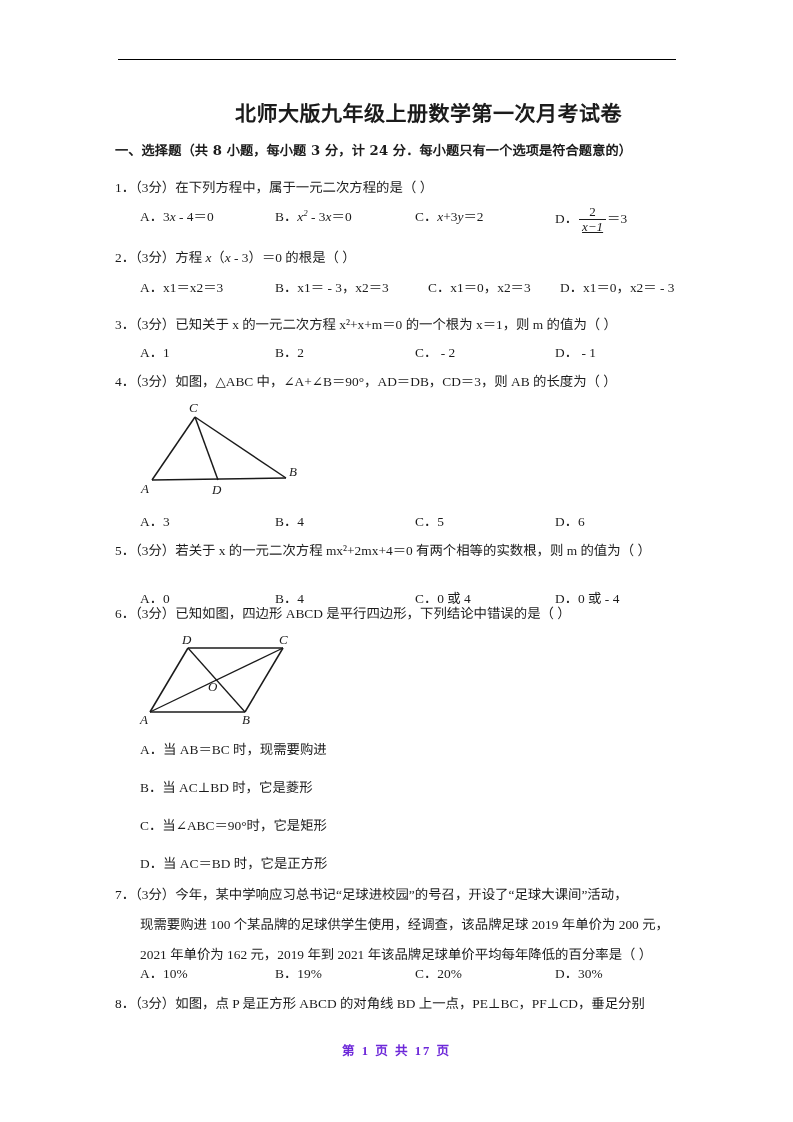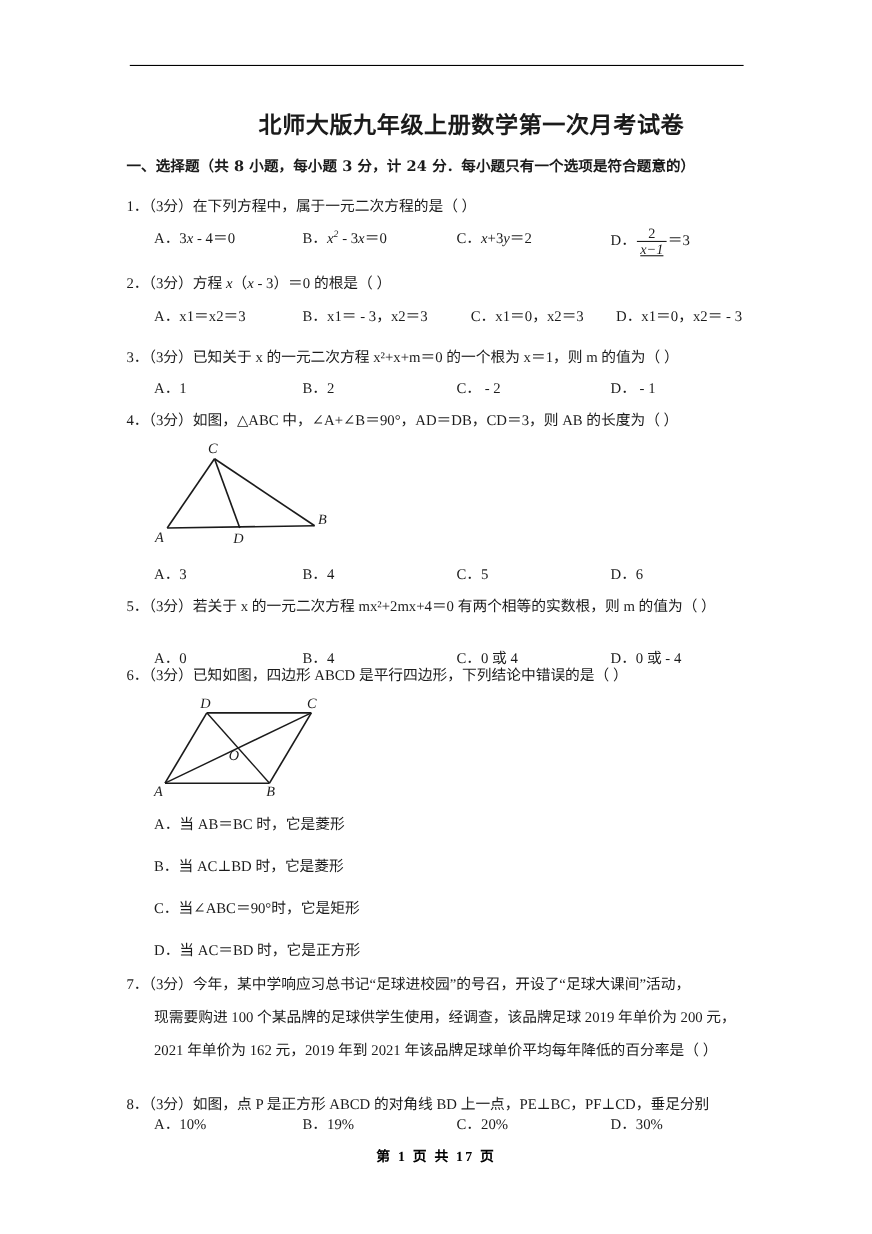--- a/index.html
+++ b/index.html
@@ -144,21 +144,21 @@
   
   .footer {
     position: absolute;
     left: 0;
     top: 1040px;
     width: 793px;
     text-align: center;
     font-size: 12.6px;
     font-weight: bold;
     letter-spacing: 2px;
-    color: #000000;
+    color: #6d28d9;
   }
 </style>
 </head>
 <body>
 
 <div class="page">
 
   <div class="top-rule"></div>
 
   <div class="doc-title">北师大版九年级上册数学第一次月考试卷</div>
@@ -245,31 +245,31 @@
       <line x1="12" y1="78" x2="145" y2="14" stroke="#1b1b1b" stroke-width="1.3"></line>
       <line x1="50" y1="14" x2="107" y2="78" stroke="#1b1b1b" stroke-width="1.3"></line>
       <text class="fig-label" x="44" y="10">D</text>
       <text class="fig-label" x="141" y="10">C</text>
       <text class="fig-label" x="2" y="90">A</text>
       <text class="fig-label" x="104" y="90">B</text>
       <text class="fig-label" x="70" y="57">O</text>
     </svg>
   </div>
 
-  <div class="opt-stack" style="top:738px;">A．当 AB＝BC 时，它是菱形</div>
+  <div class="opt-stack" style="top:738px;">A．当 AB＝BC 时，现需要购进</div>
   <div class="opt-stack" style="top:776px;">B．当 AC⊥BD 时，它是菱形</div>
   <div class="opt-stack" style="top:814px;">C．当∠ABC＝90°时，它是矩形</div>
   <div class="opt-stack" style="top:852px;">D．当 AC＝BD 时，它是正方形</div>
 
   <div class="q" style="top:885px;">
     <div class="q-line">7．（3分）今年，某中学响应习总书记“足球进校园”的号召，开设了“足球大课间”活动，</div>
     <div class="q-line q-cont" style="margin-top:9px;">现需要购进 100 个某品牌的足球供学生使用，经调查，该品牌足球 2019 年单价为 200 元，</div>
     <div class="q-line q-cont" style="margin-top:9px;">2021 年单价为 162 元，2019 年到 2021 年该品牌足球单价平均每年降低的百分率是（       ）</div>
   </div>
-  <div class="opts" style="top:962px;margin-top:48px;">
+  <div class="opts" style="top:962px;">
     <span class="opt c0">A．10%</span>
     <span class="opt c1">B．19%</span>
     <span class="opt c2">C．20%</span>
     <span class="opt c3">D．30%</span>
   </div>
 
   <div class="q" style="top:994px;">
     <div class="q-line">8．（3分）如图，点 P 是正方形 ABCD 的对角线 BD 上一点，PE⊥BC，PF⊥CD，垂足分别</div>
   </div>
 

